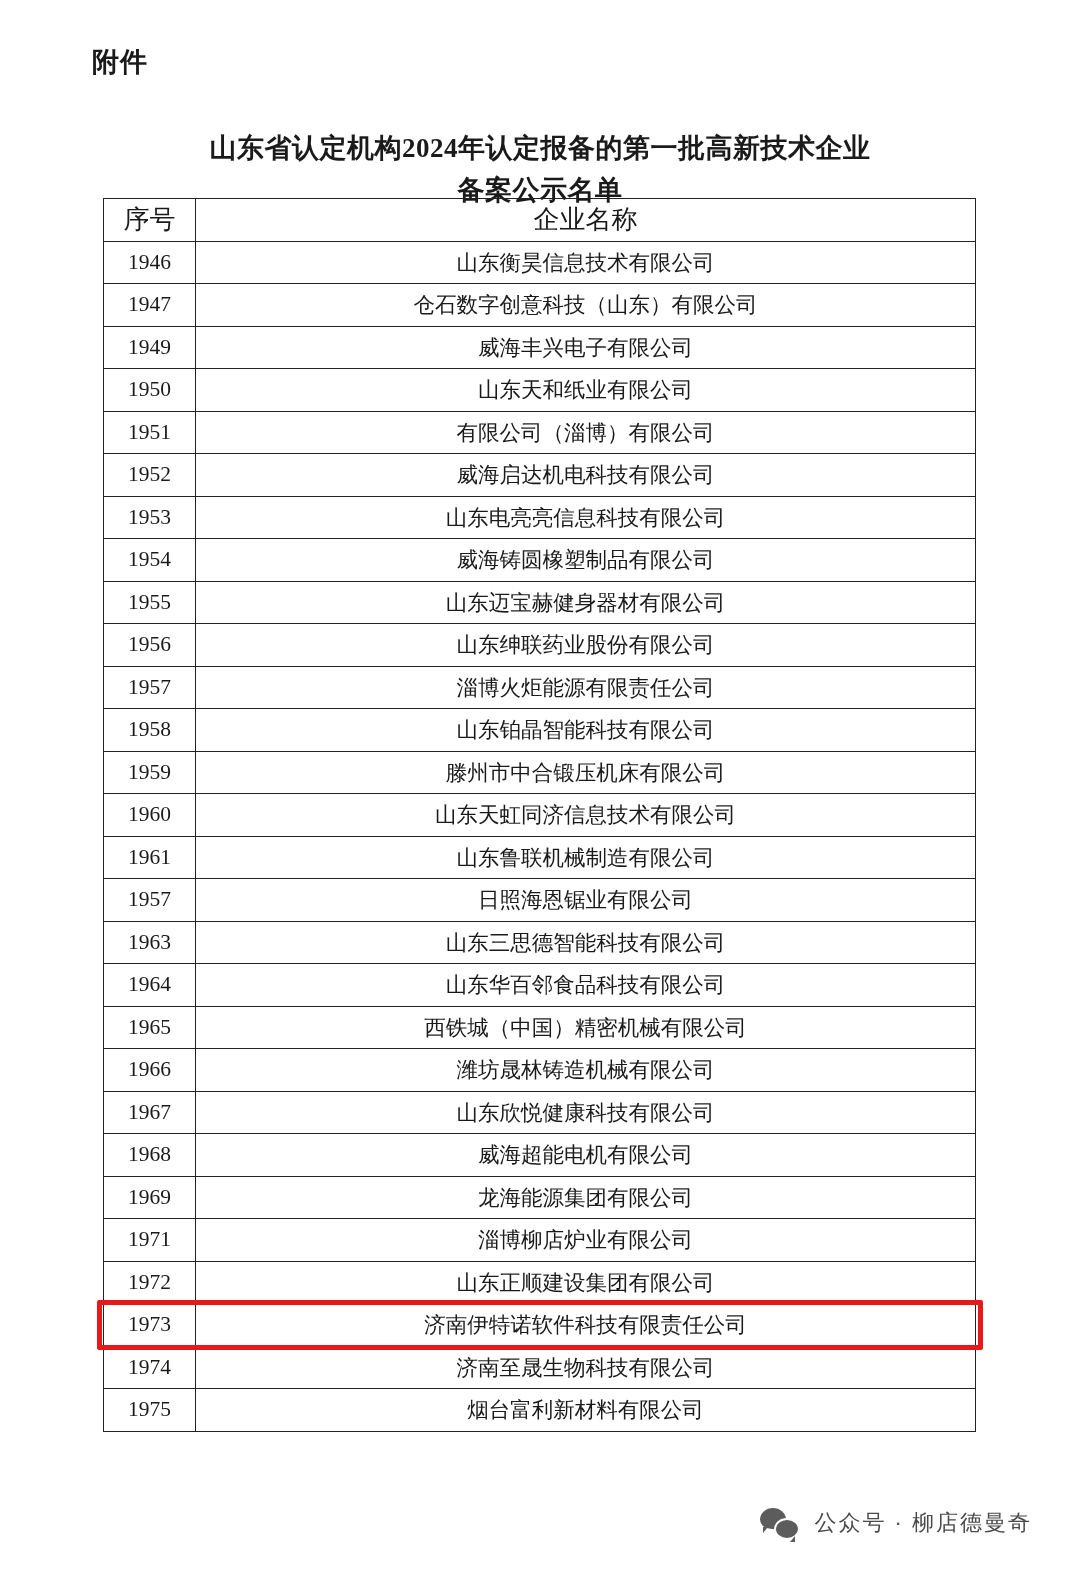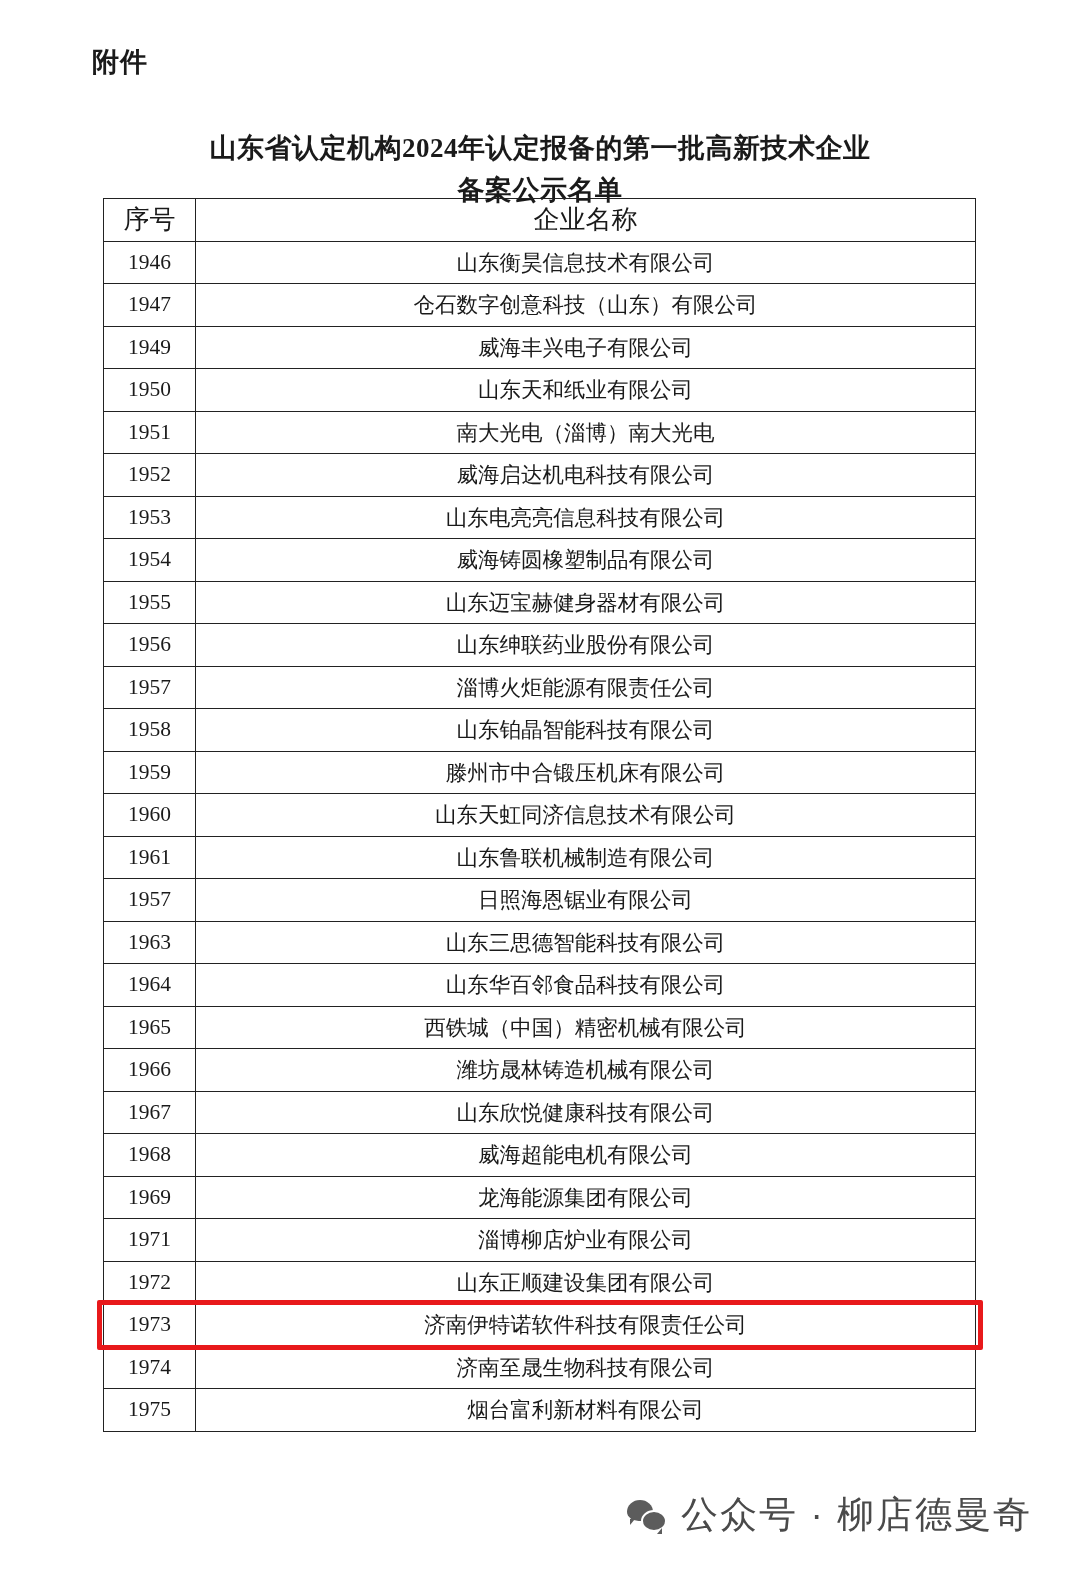--- a/index.html
+++ b/index.html
@@ -127,21 +127,21 @@
   .wechat-icon .bubble-b:after {
     content: "";
     position: absolute;
     right: 3px;
     bottom: -4px;
     border-width: 0 0 6px 5px;
     border-style: solid;
     border-color: transparent transparent #5c5c5c transparent;
   }
   .footer-text {
-    font-size: 37px;
+    font-size: 22px;
     color: #4a4a4a;
     font-family: "Liberation Sans", sans-serif;
     letter-spacing: 2px;
   }
 </style>
 </head>
 <body>
 
 <div class="page">
 
@@ -175,21 +175,21 @@
         <tr>
           <td>1949</td>
           <td>威海丰兴电子有限公司</td>
         </tr>
         <tr>
           <td>1950</td>
           <td>山东天和纸业有限公司</td>
         </tr>
         <tr>
           <td>1951</td>
-          <td>南大光电（淄博）南大光电</td>
+          <td>有限公司（淄博）有限公司</td>
         </tr>
         <tr>
           <td>1952</td>
           <td>威海启达机电科技有限公司</td>
         </tr>
         <tr>
           <td>1953</td>
           <td>山东电亮亮信息科技有限公司</td>
         </tr>
         <tr>

